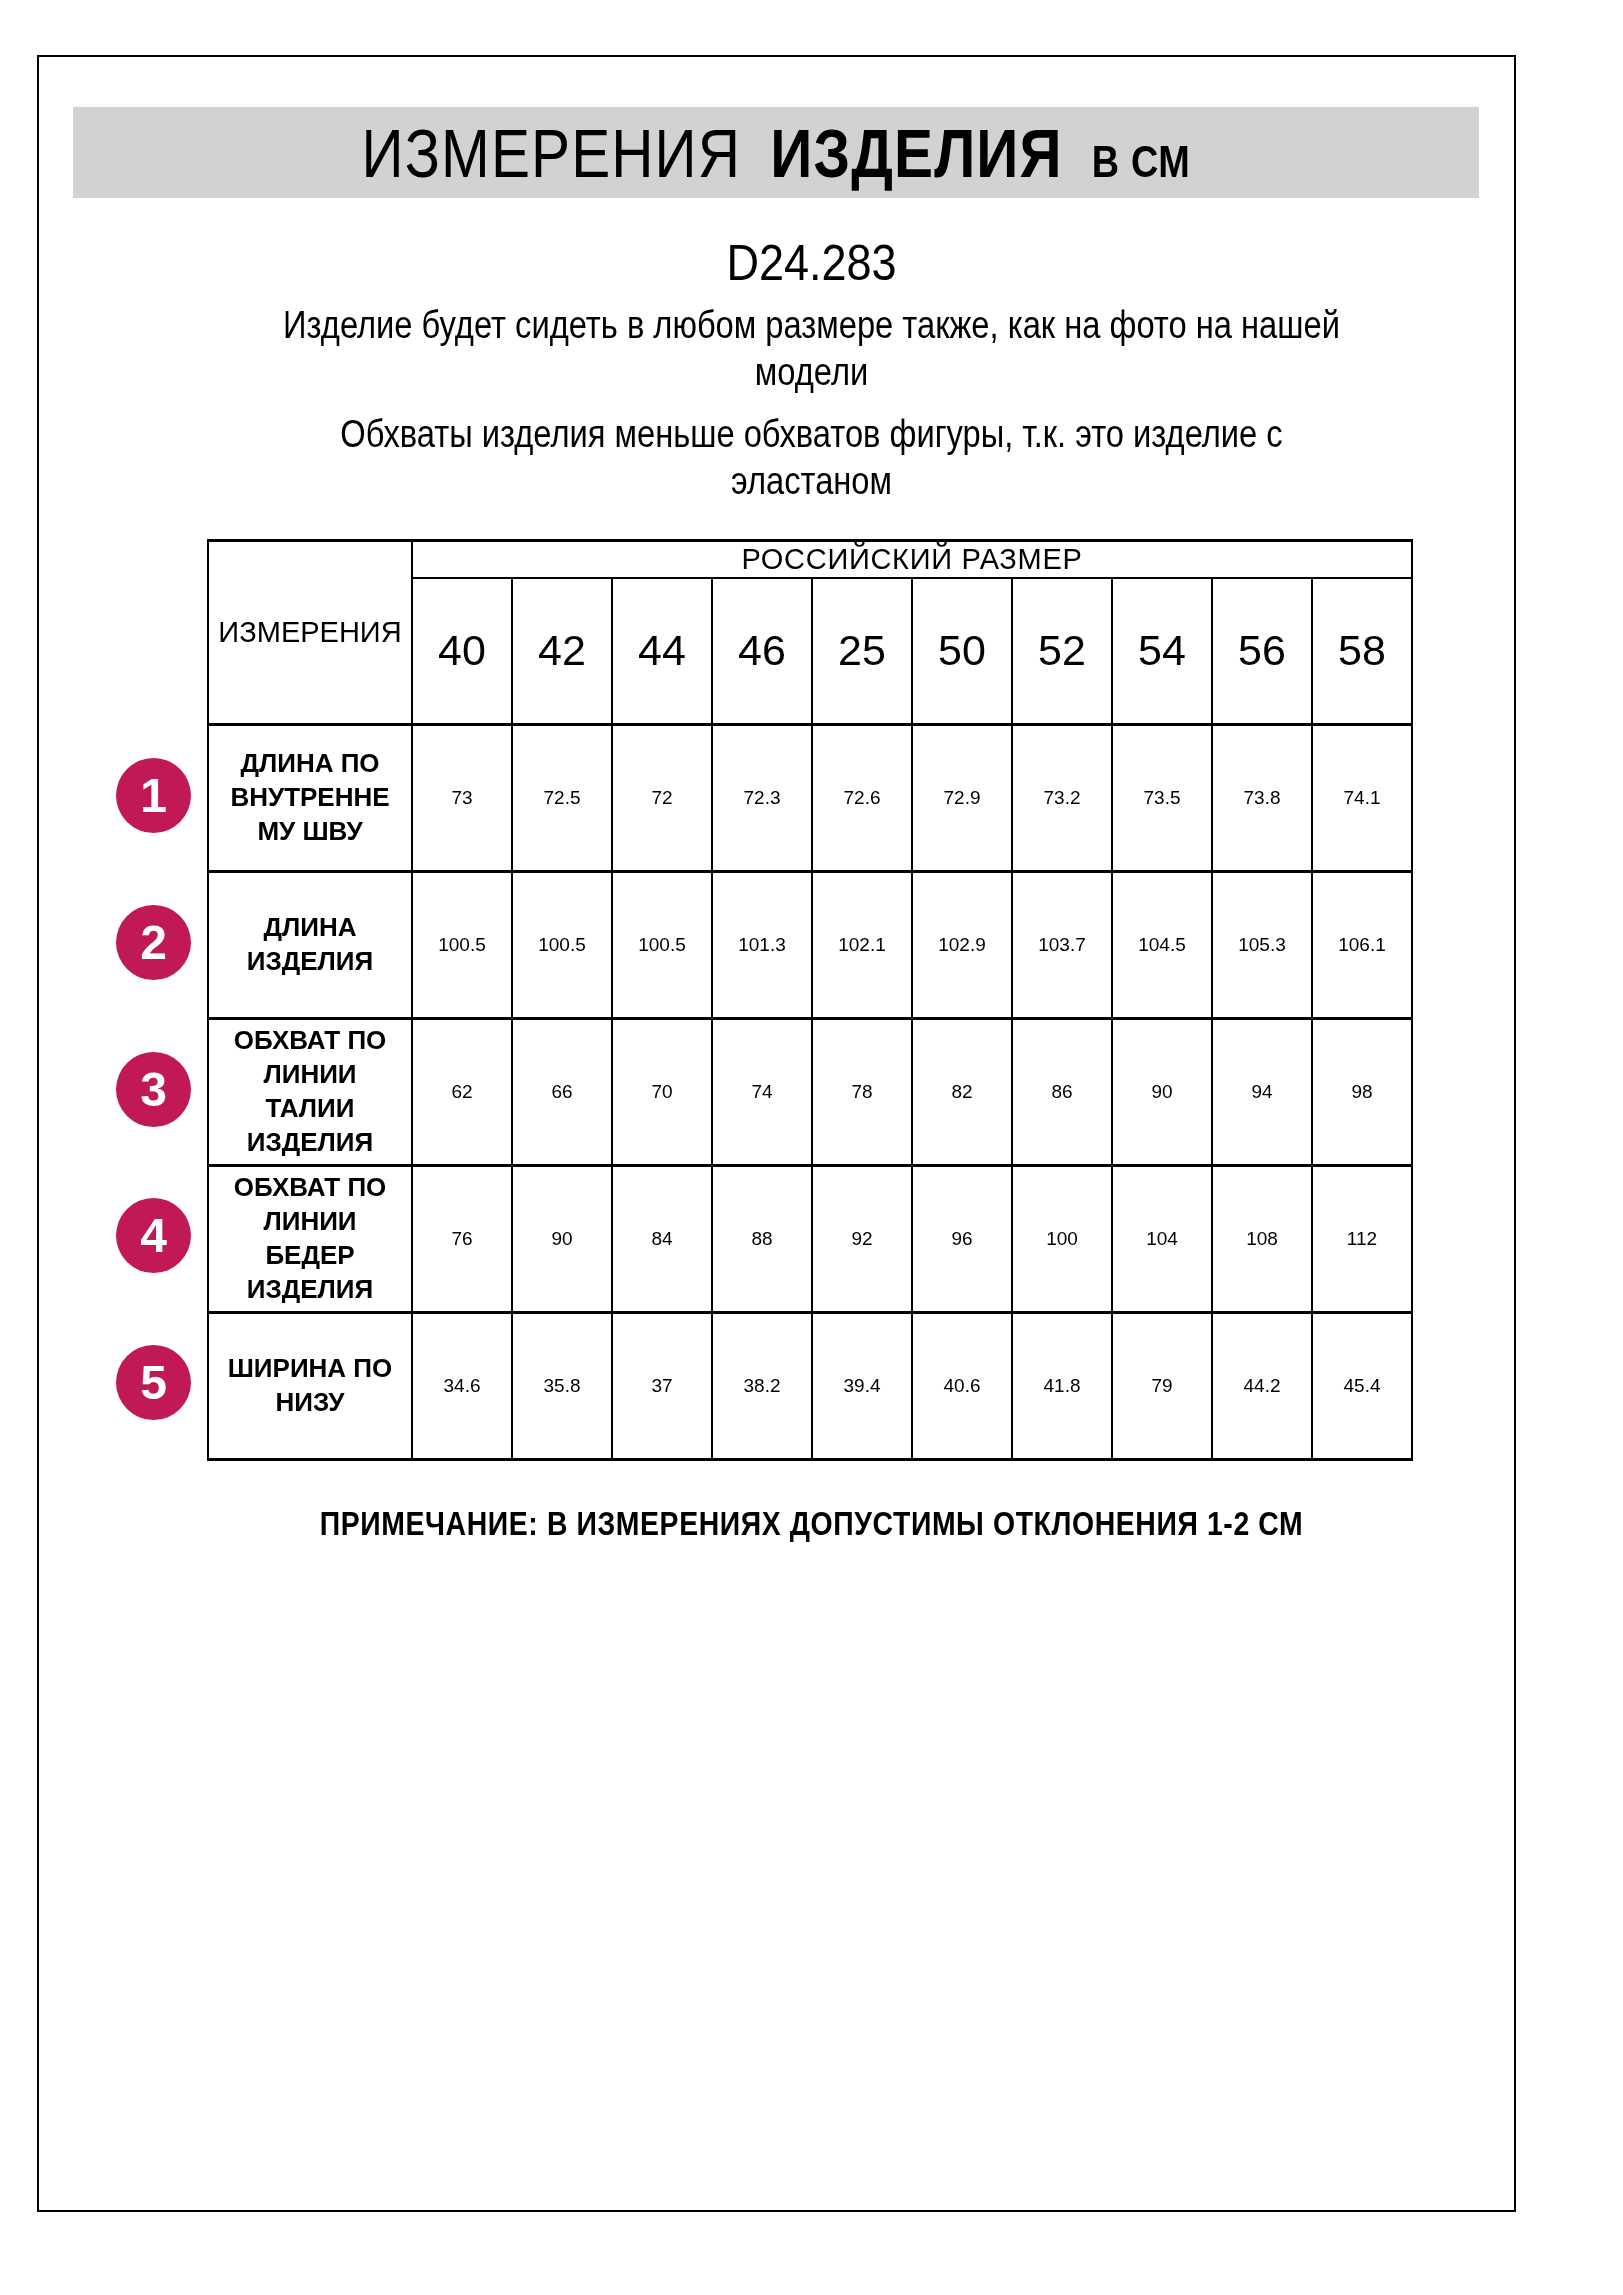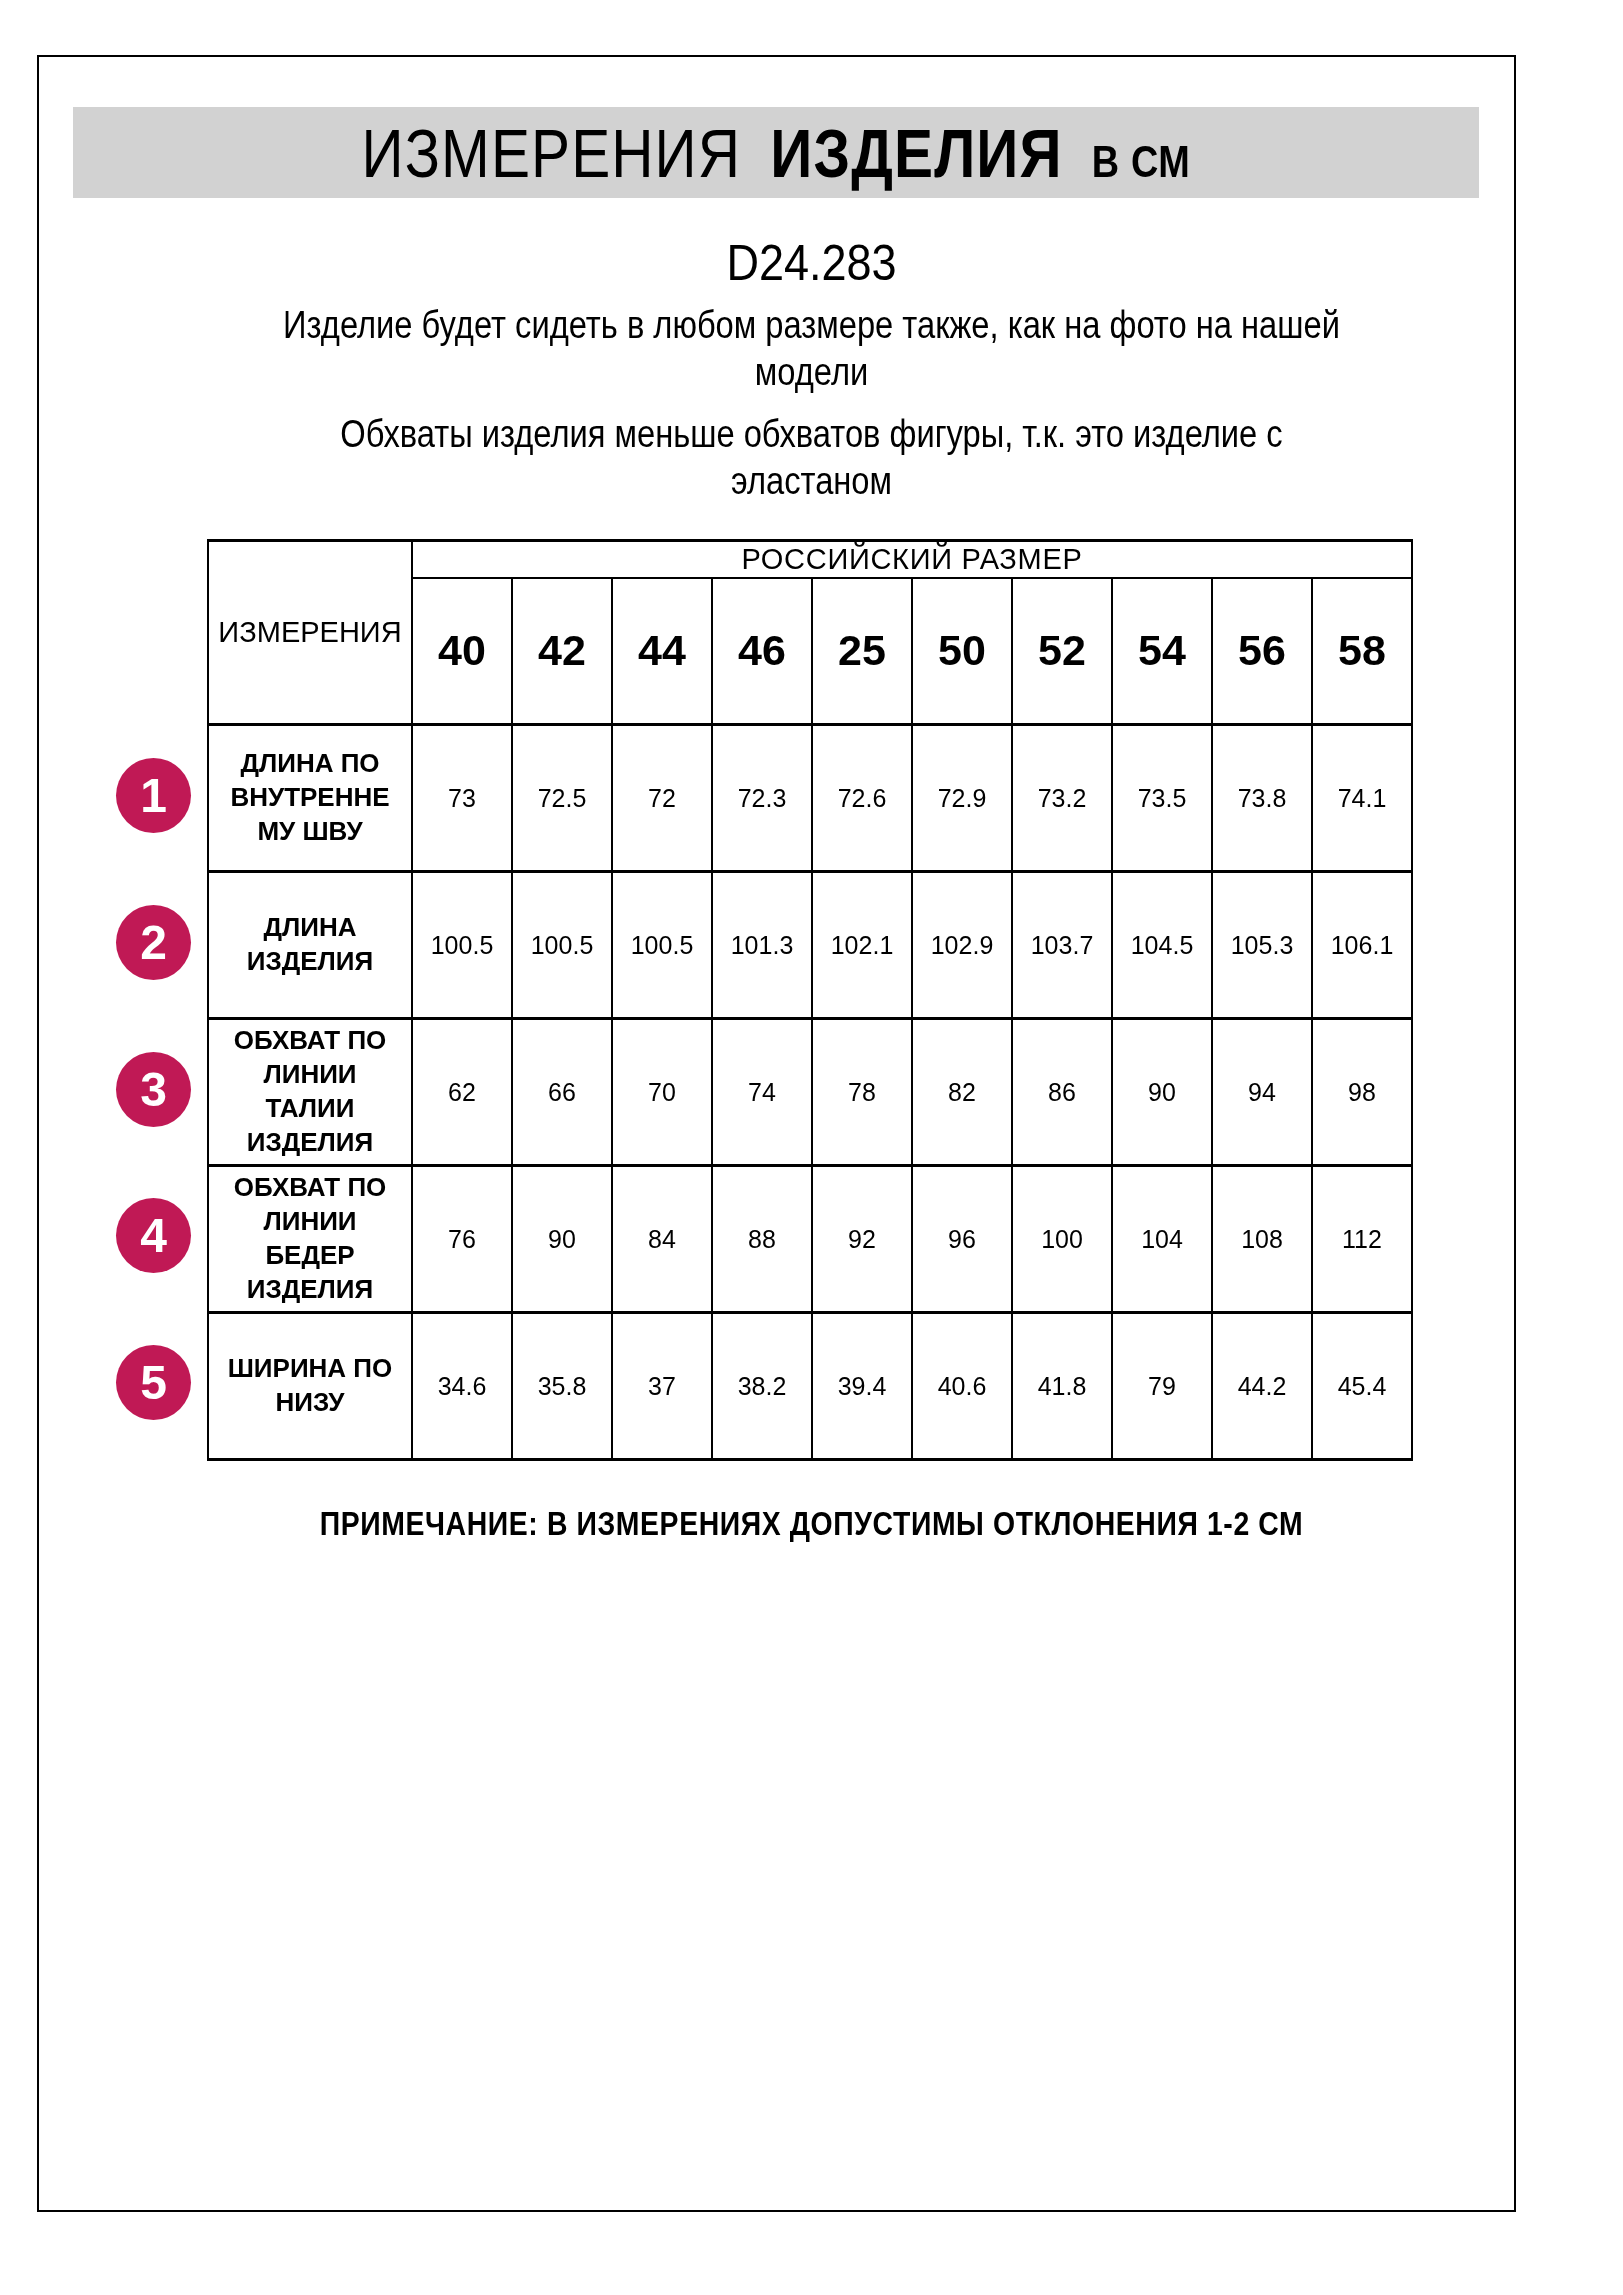--- a/index.html
+++ b/index.html
@@ -61,28 +61,28 @@
     text-align: center; vertical-align: middle;
     padding: 0 5.2px; box-sizing: border-box;
     font-weight: 400;
   }
   .size-table .group-header {
     height: 37px; font-size: 29px; letter-spacing: 0.7px;
     border-bottom-width: 2px;
   }
   .size-table .corner { font-size: 29px; }
   .size-table .size-cell {
-    height: 147px; font-size: 43px; font-weight: 700;
+    height: 147px; font-size: 43px; font-weight: 400;
     border-top-width: 2px;
   }
   .size-table .rowlabel {
     font-size: 26px; line-height: 1.3;
     white-space: pre-line; height: 147px; font-weight: bold;
   }
-  .size-table td.val { font-size: 25px; height: 147px; }
+  .size-table td.val { font-size: 19px; height: 147px; }
 
   .badge {
     position: absolute; left: 116px;
     width: 75px; height: 75px;
     background: #c01955; border-radius: 50%;
     display: flex; align-items: center; justify-content: center;
     color: #fff; font-size: 48px; font-weight: 700;
   }
   .badge-1 { top: 758px; }
   .badge-2 { top: 905px; }

